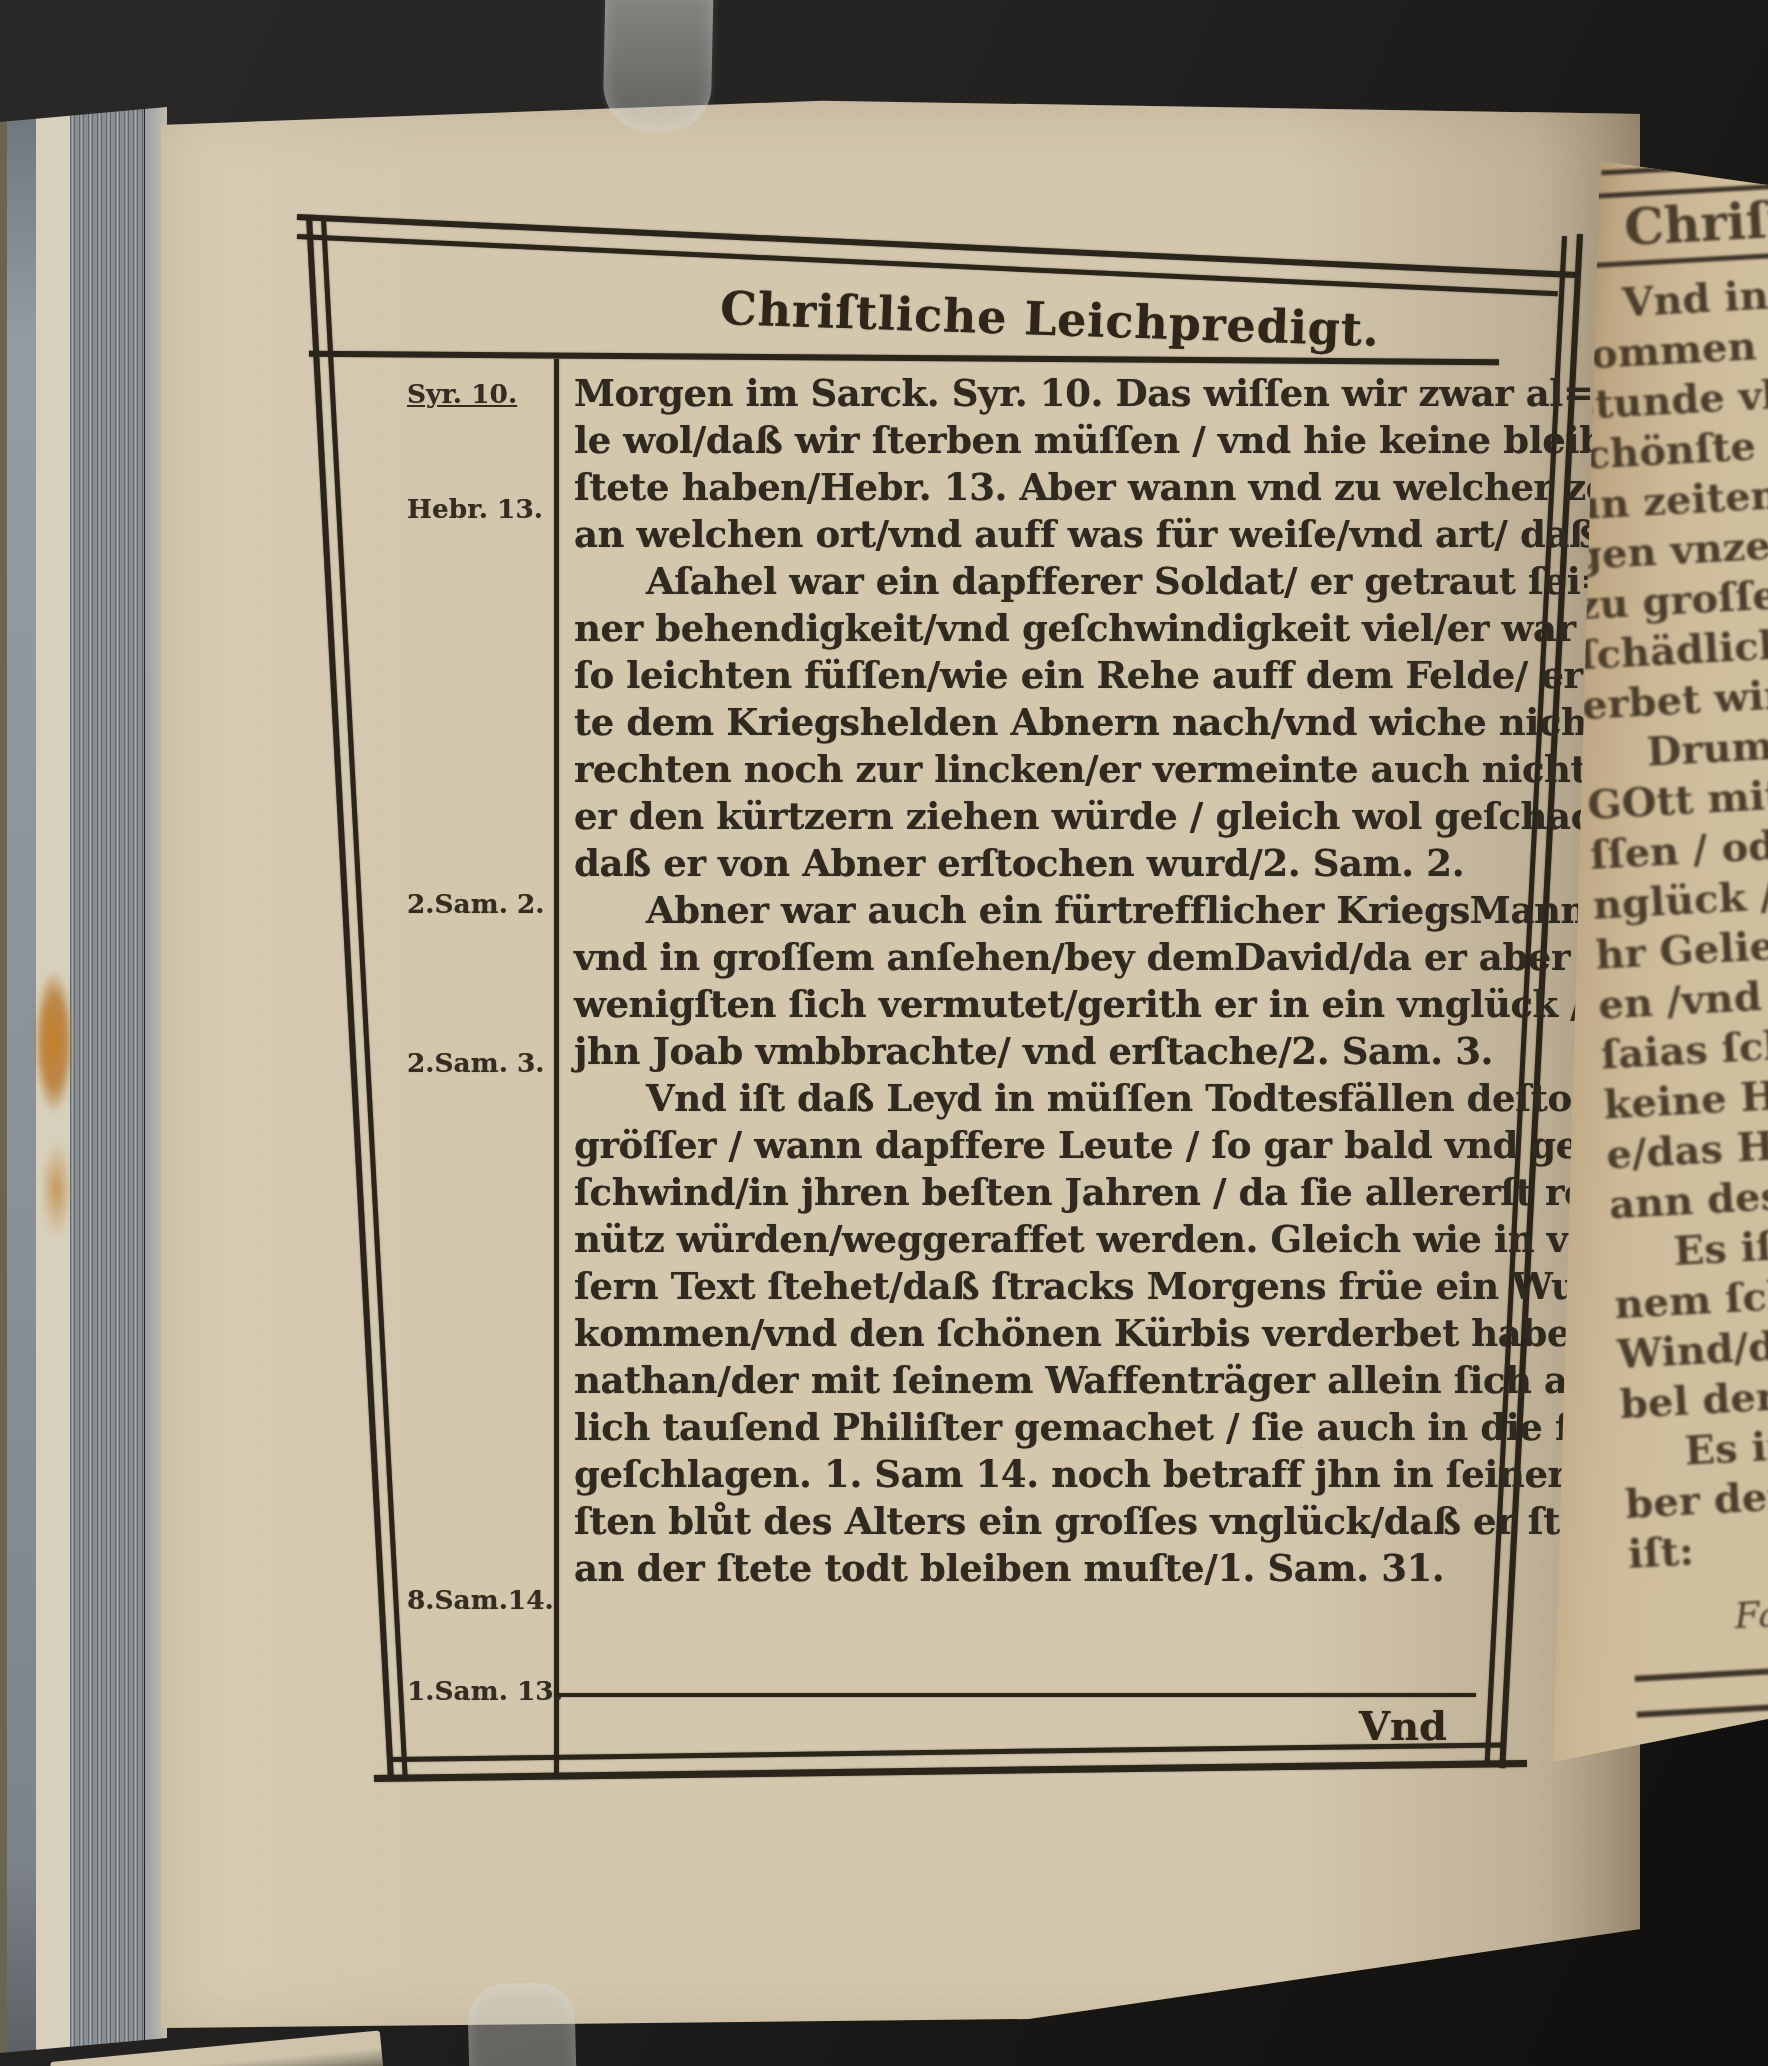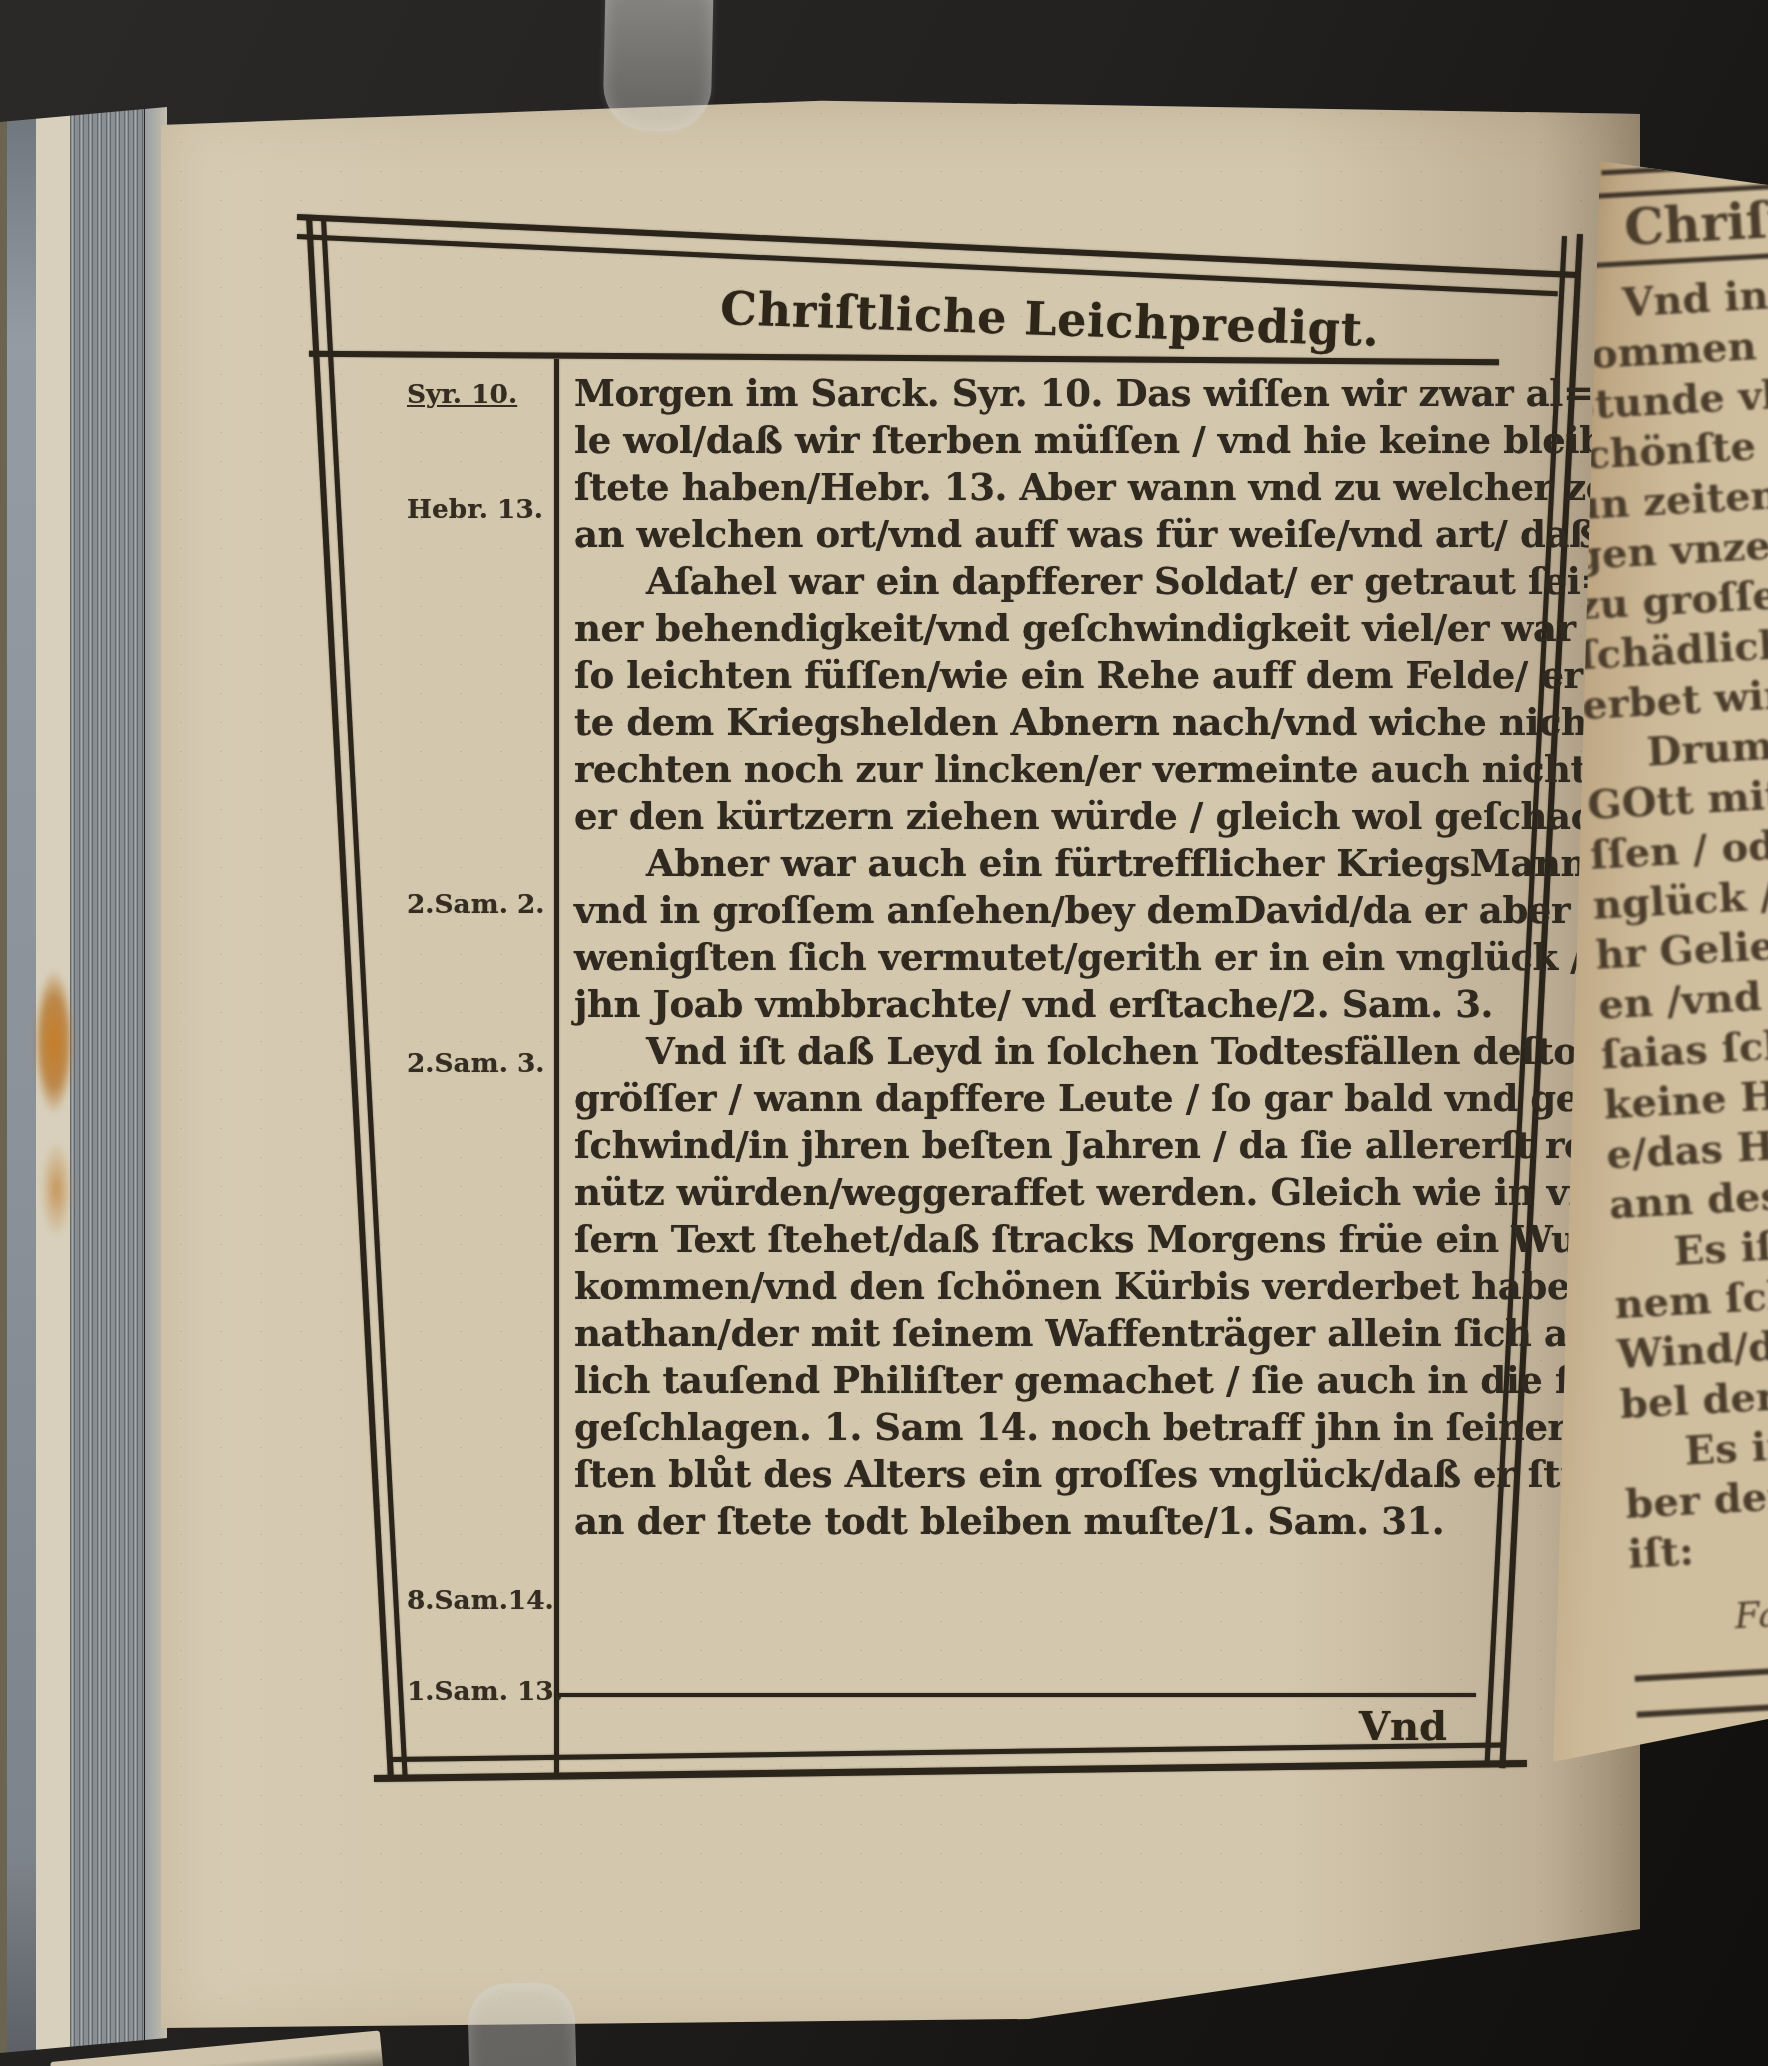--- a/index.html
+++ b/index.html
@@ -125,25 +125,26 @@
     <div class="ln">Morgen im Sarck. Syr. 10. Das wiſſen wir zwar al=</div>
     <div class="ln">le wol/daß wir ſterben müſſen / vnd hie keine bleibende</div>
     <div class="ln">ſtete haben/Hebr. 13. Aber wann vnd zu welcher zeit/</div>
     <div class="ln">an welchen ort/vnd auff was für weiſe/vnd art/ daß iſt</div>
     <div class="ln ind">Aſahel war ein dapfferer Soldat/ er getraut ſei=</div>
     <div class="ln">ner behendigkeit/vnd geſchwindigkeit viel/er war von</div>
     <div class="ln">ſo leichten füſſen/wie ein Rehe auff dem Felde/ er jag=</div>
     <div class="ln">te dem Kriegshelden Abnern nach/vnd wiche nicht zur</div>
     <div class="ln">rechten noch zur lincken/er vermeinte auch nicht / daß</div>
     <div class="ln">er den kürtzern ziehen würde / gleich wol geſchach es/</div>
+    <div class="ln">daß er von Abner erſtochen wurd/2. Sam. 2.</div>
     <div class="ln ind">Abner war auch ein fürtrefflicher KriegsMann/</div>
     <div class="ln">vnd in groſſem anſehen/bey demDavid/da er aber am</div>
     <div class="ln">wenigſten ſich vermutet/gerith er in ein vnglück / daß</div>
     <div class="ln">jhn Joab vmbbrachte/ vnd erſtache/2. Sam. 3.</div>
-    <div class="ln ind">Vnd iſt daß Leyd in ſolchen Todtesfällen deſto</div>
+    <div class="ln ind">Vnd iſt daß Leyd in müſſen Todtesfällen deſto</div>
     <div class="ln">gröſſer / wann dapffere Leute / ſo gar bald  vnd ge=</div>
     <div class="ln">ſchwind/in jhren beſten Jahren / da ſie allererſt recht</div>
     <div class="ln">nütz würden/weggeraffet werden.   Gleich wie in vn-</div>
     <div class="ln">ſern Text ſtehet/daß ſtracks Morgens früe ein Wurm</div>
     <div class="ln">kommen/vnd den ſchönen Kürbis verderbet habe.</div>
     <div class="ln">nathan/der mit ſeinem Waffenträger allein ſich an et=</div>
     <div class="ln">lich tauſend Philiſter gemachet / ſie auch in die flucht</div>
     <div class="ln">geſchlagen. 1. Sam 14. noch betraff jhn in ſeiner be=</div>
     <div class="ln">ſten blůt des Alters ein groſſes vnglück/daß er  ſtracks</div>
     <div class="ln">an der ſtete todt bleiben muſte/1. Sam. 31.</div>

